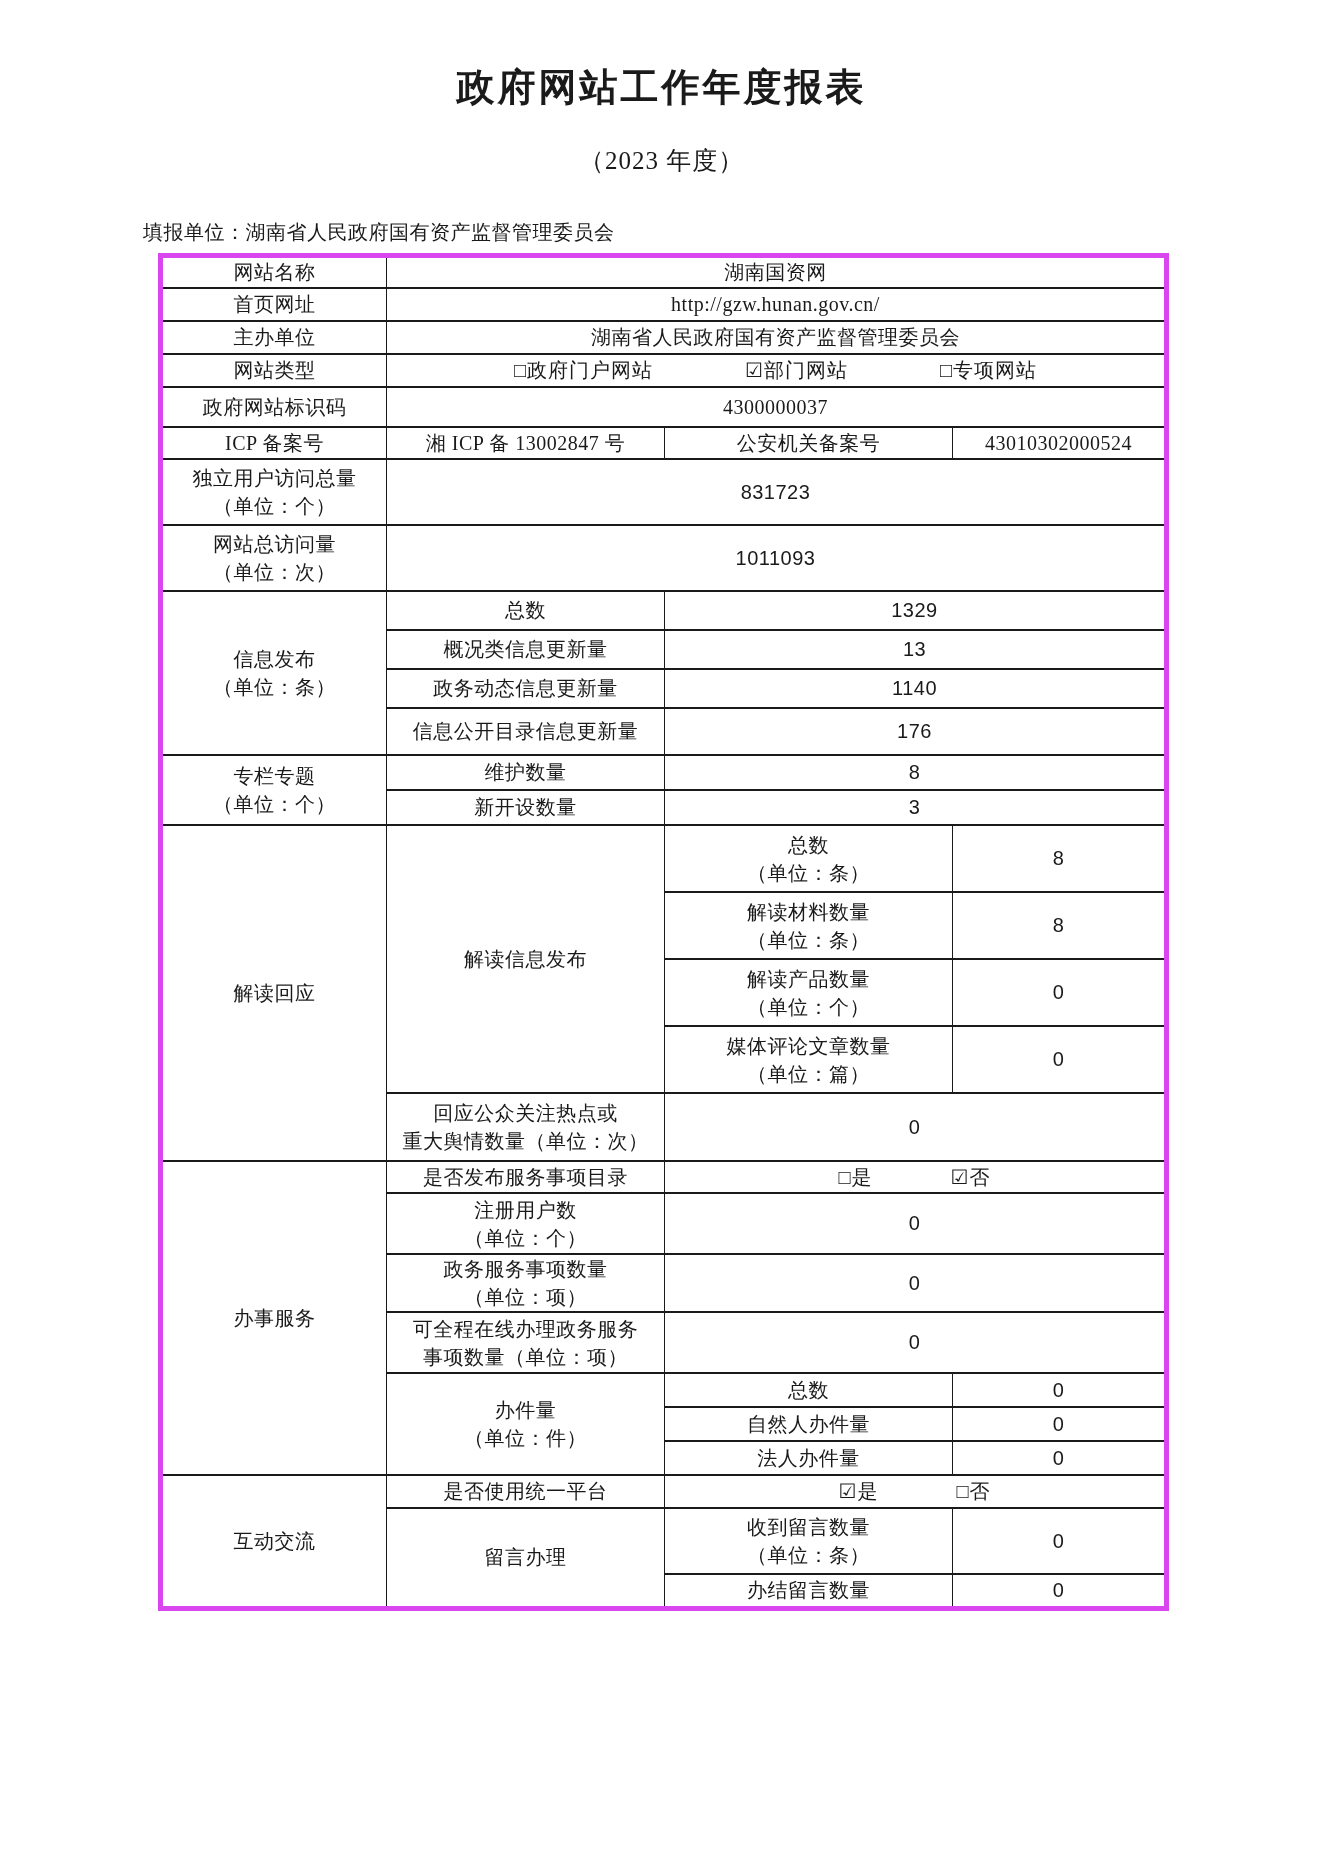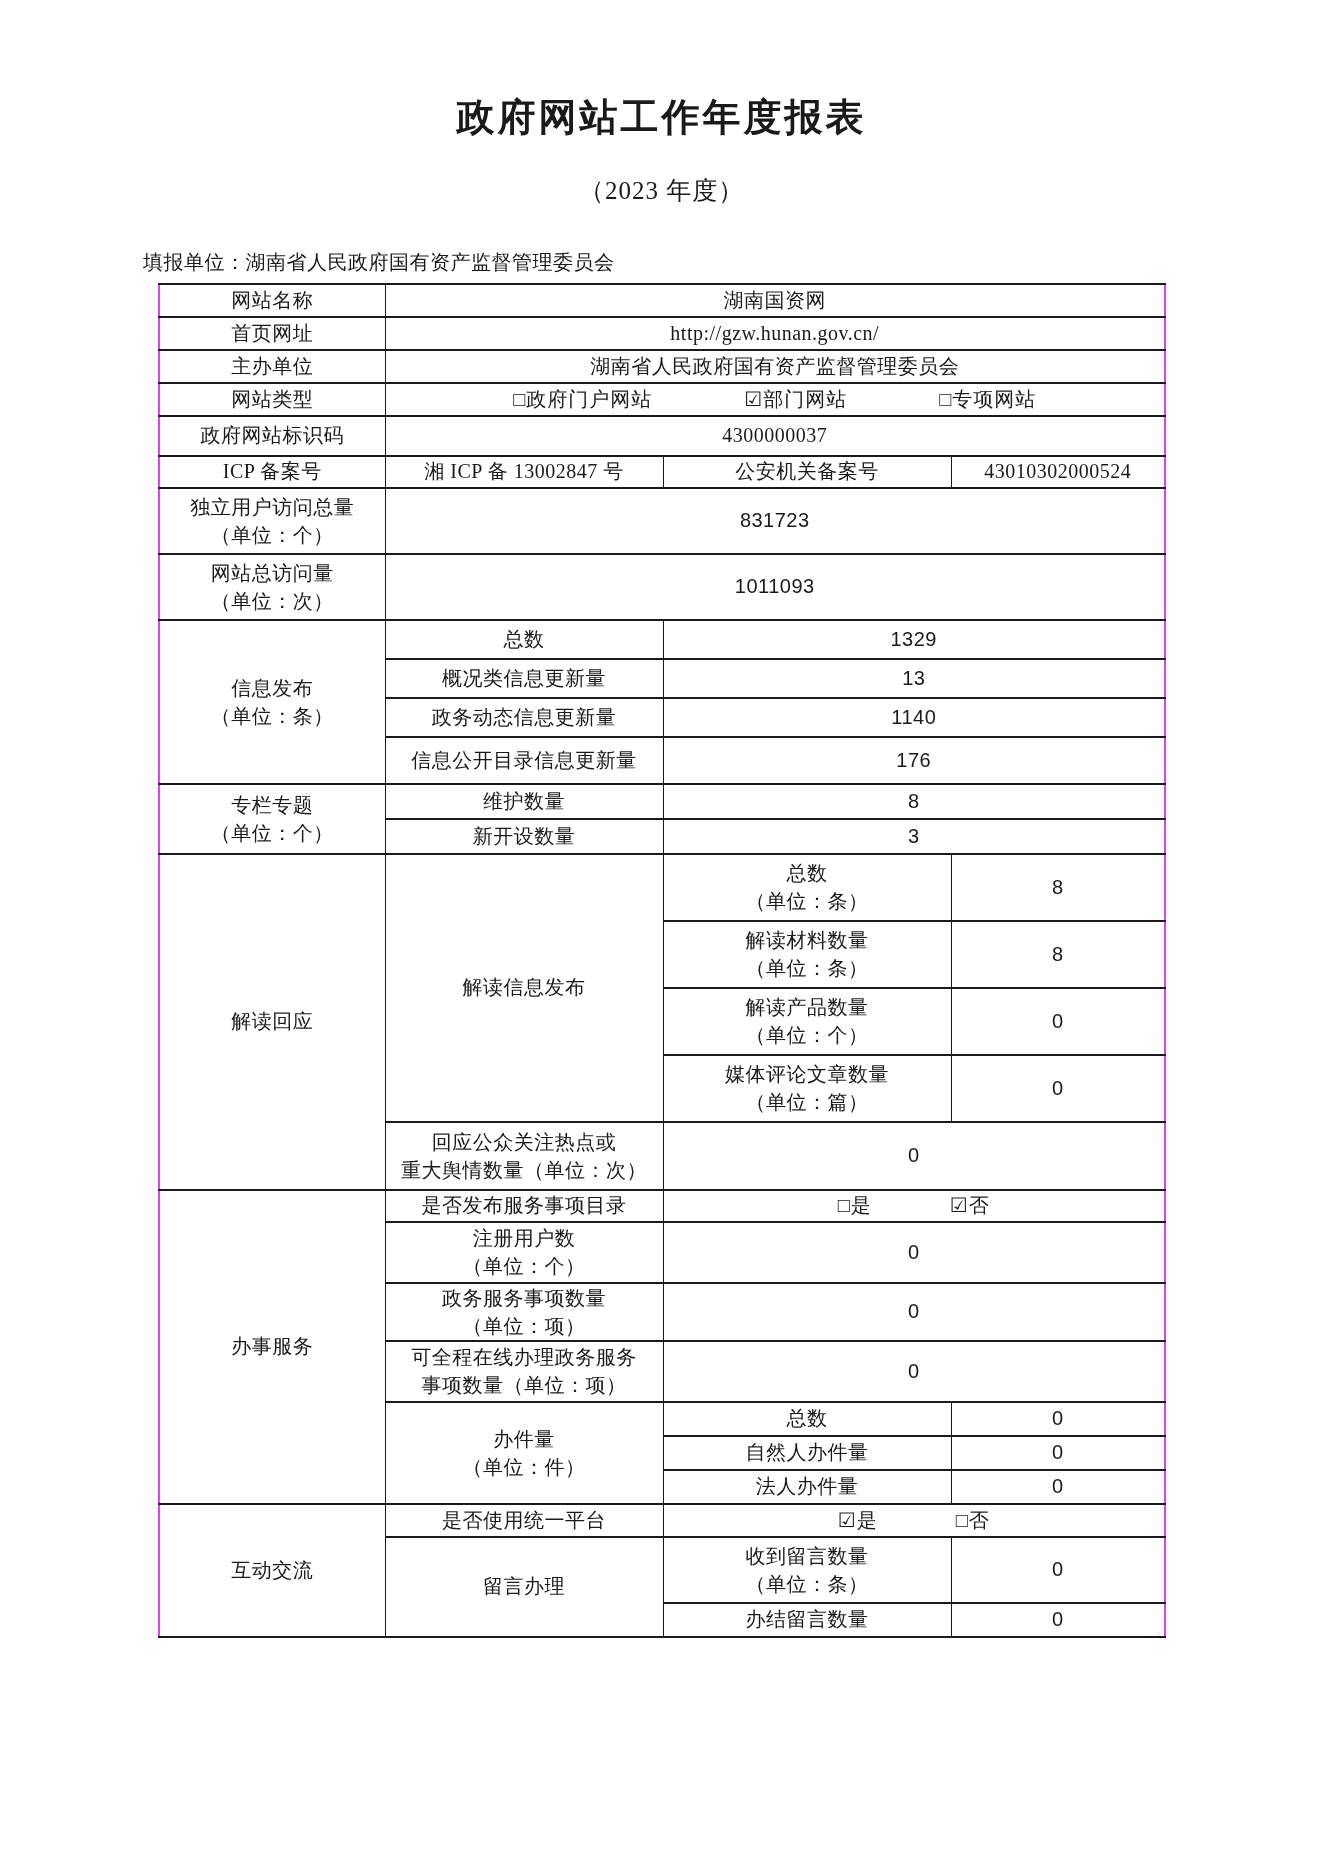--- a/index.html
+++ b/index.html
@@ -8,21 +8,21 @@
     background: #ffffff;
     color: #1a1a1a;
   }
   body {
     width: 1323px; height: 1871px;
     font-family: "Liberation Serif", "DejaVu Serif", serif;
     overflow: hidden;
   }
   .doc-title {
     margin: 0;
-    padding-top: 98px;
+    padding-top: 68px;
     text-align: center;
     font-size: 38px;
     line-height: 1.05;
     font-weight: bold;
     letter-spacing: 3px;
   }
   .doc-subtitle {
     margin: 36px 0 0 0;
     text-align: center;
     font-size: 25px;
@@ -32,21 +32,21 @@
   .reporting-unit {
     margin: 42px 0 7px 143px;
     font-size: 20px;
     letter-spacing: 0.5px;
   }
   table.report {
     border-collapse: collapse;
     table-layout: fixed;
     margin-left: 158px;
     width: 1006px;
-    border: 2px solid #d946ef;
+    border: 5px solid #d946ef;
   }
   table.report td {
     border: 1.5px solid #1a1a1a;
     border-top-width: 2.6px;
     border-bottom-width: 2.6px;
     text-align: center;
     vertical-align: middle;
     font-size: 20px;
     padding: 0 4px;
     overflow: hidden;

